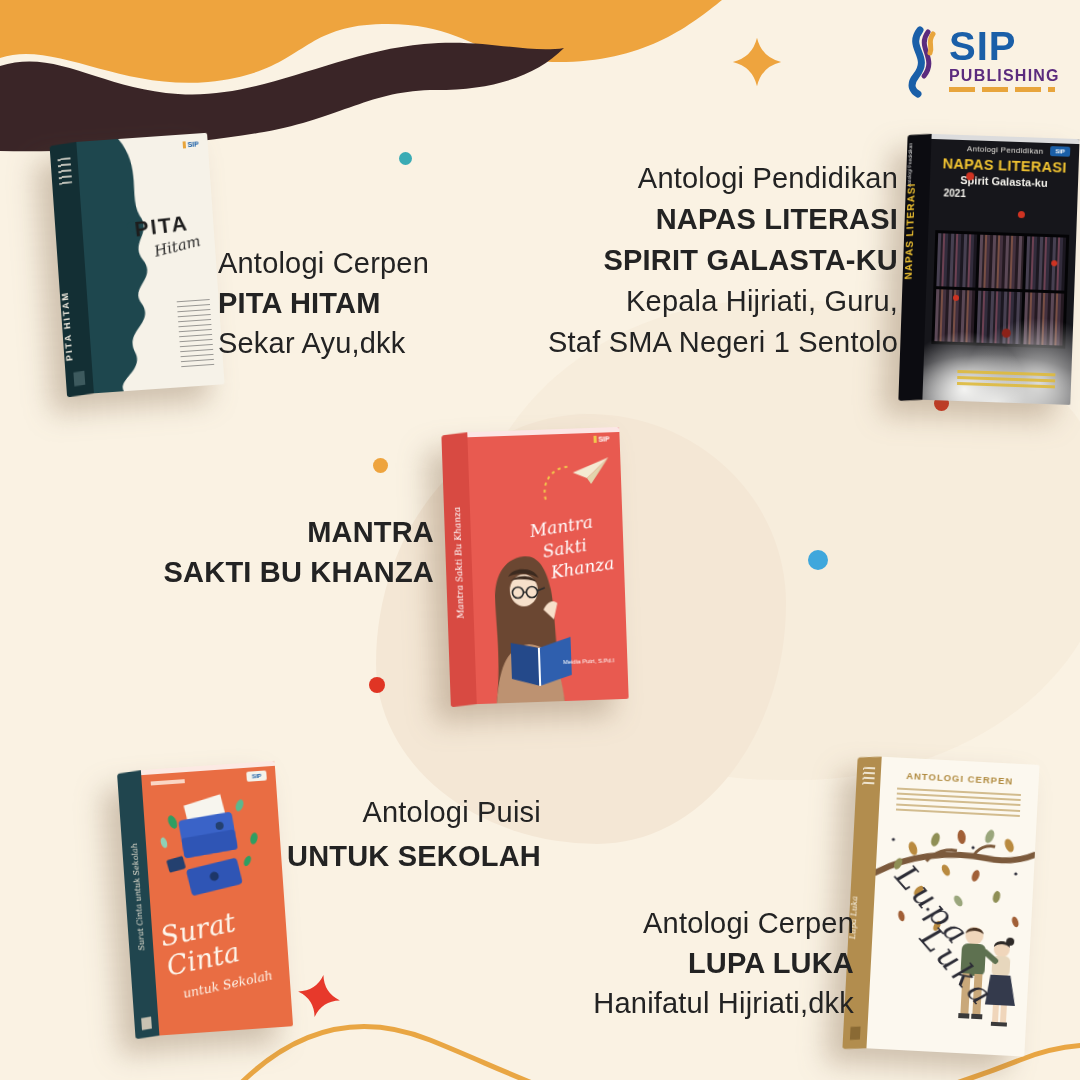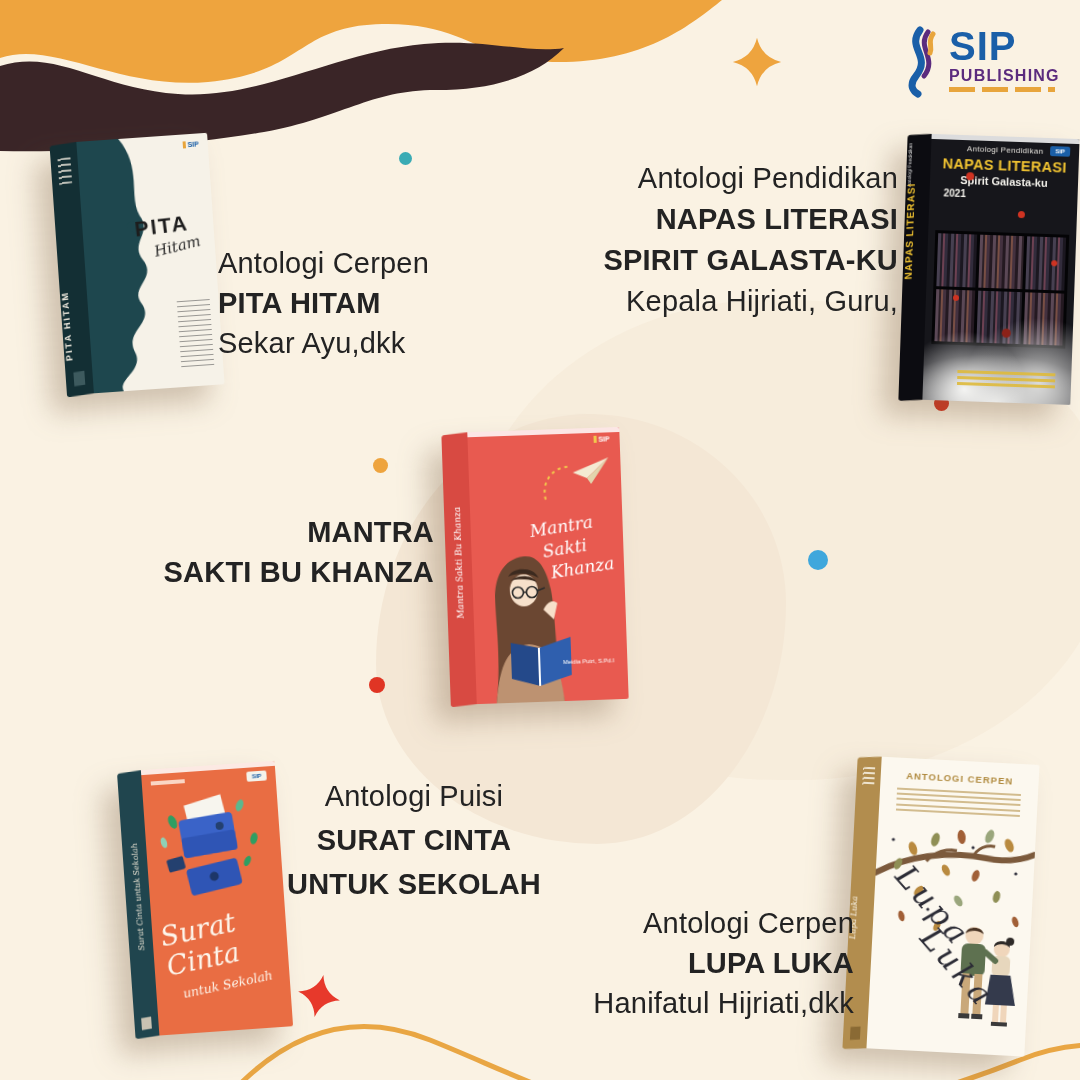--- a/index.html
+++ b/index.html
@@ -24,21 +24,21 @@
     background:repeating-linear-gradient(90deg,#e8a53c 0 26px,transparent 26px 33px);}
 
   
   .cap{position:absolute;color:#232323;}
   .cap .l{font-size:29px;line-height:40px;font-weight:400;letter-spacing:.2px;white-space:nowrap;}
   .cap .b{font-weight:700;}
   .cap1{left:218px;top:243px;text-align:left;}
   .cap2{left:476px;top:158px;width:422px;text-align:right;line-height:41px;}
   .cap2 .l{line-height:41px;}
   .cap3{left:112px;top:512px;width:322px;text-align:right;}
-  .cap4{left:287px;top:774px;text-align:center;line-height:44px;}
+  .cap4{left:287px;top:790px;text-align:right;line-height:44px;}
   .cap4 .l{line-height:44px;}
   .cap5{left:430px;top:903px;width:424px;text-align:right;}
 
   
   .book{position:absolute;display:flex;filter:drop-shadow(-16px 16px 14px rgba(115,88,58,.32));}
   .spine{position:relative;transform:skewY(-5deg);transform-origin:100% 50%;border-radius:3px 0 0 3px;}
   .cover{position:relative;overflow:hidden;border-radius:0 2px 2px 0;}
   .pages-top::before{content:"";position:absolute;left:0;right:0;top:0;height:5px;background:rgba(255,255,255,.85);z-index:5;}
   .vtext{writing-mode:vertical-rl;transform:rotate(180deg);white-space:nowrap;}
   .chip{position:absolute;font-weight:700;border-radius:2px;}
@@ -215,20 +215,21 @@
       <div class="b2-dot" style="left:18%;top:60%;width:6px;height:6px"></div>
       <div class="b2-dot" style="left:52%;top:72%;width:9px;height:9px;background:#8c2218"></div>
       <div class="b2-bars"></div>
     </div>
   </div>
   <div class="cap cap2">
     <div class="l">Antologi Pendidikan</div>
     <div class="l b">NAPAS LITERASI</div>
     <div class="l b">SPIRIT GALASTA-KU</div>
     <div class="l">Kepala Hijriati, Guru,</div>
+    <div class="l">Staf SMA Negeri 1 Sentolo</div>
   </div>
 
   <div class="book book3">
     <div class="spine">
       <div class="b3-spine-text vtext">Mantra Sakti Bu Khanza</div>
     </div>
     <div class="cover pages-top">
       <div class="b3-sip">SIP</div>
       <svg class="b3-plane" viewBox="0 0 72 52">
         <path d="M6,44 C2,26 14,12 30,12" fill="none" stroke="#f2c84b" stroke-width="2" stroke-dasharray="3 4"></path>
@@ -291,21 +292,20 @@
       </svg>
       <div class="b4-script">
         <div class="b4-s1">Surat</div>
         <div class="b4-s2">Cinta</div>
         <div class="b4-s3">untuk Sekolah</div>
       </div>
     </div>
   </div>
   <div class="cap cap4">
     <div class="l">Antologi Puisi</div>
-    <div class="l b">SURAT CINTA</div>
     <div class="l b">UNTUK SEKOLAH</div>
   </div>
 
   <div class="book book5">
     <div class="spine">
       <div class="b5-spine-bars"></div>
       <div class="b5-spine-text vtext">Lupa Luka</div>
       <div class="b5-spine-foot"></div>
     </div>
     <div class="cover">

